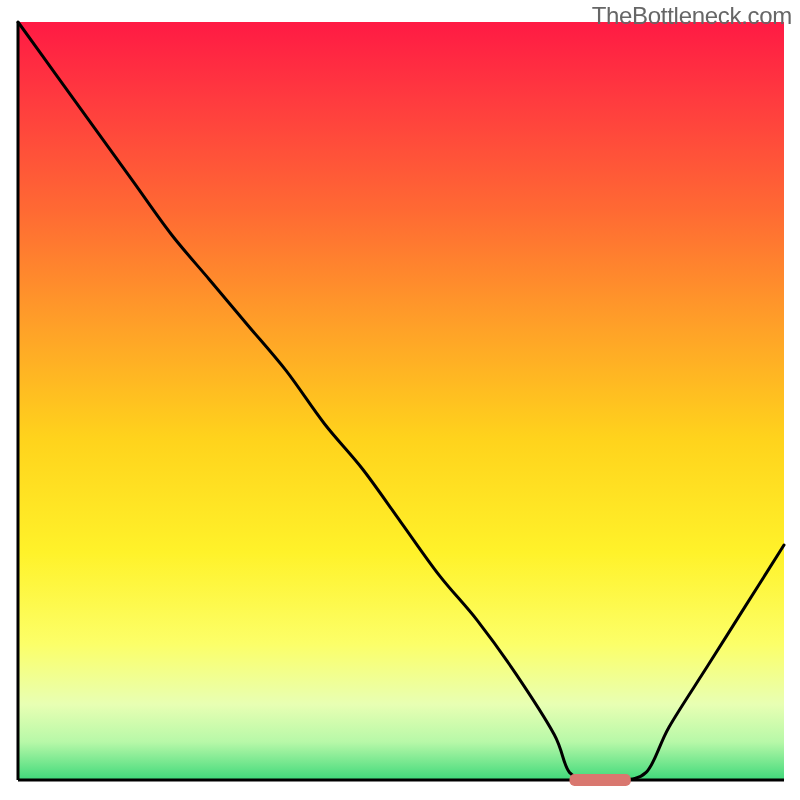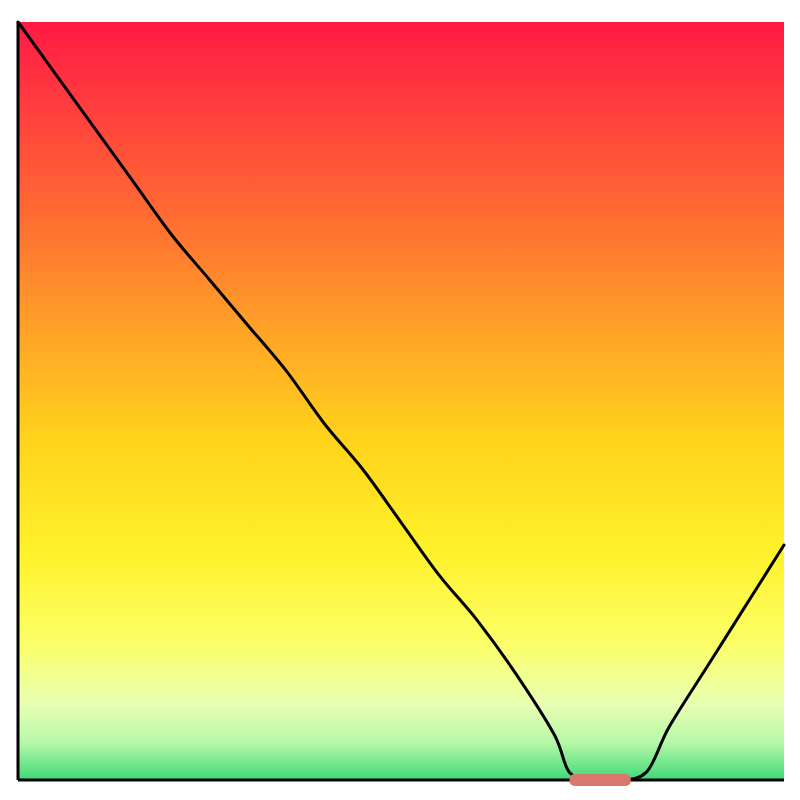--- a/index.html
+++ b/index.html
@@ -30,20 +30,21 @@
     position: absolute;
     top: 0;
     left: 0;
   }
 </style>
 </head>
 <body>
 
 <div class="chart-container">
 
+  <div class="watermark">TheBottleneck.com</div>
 
   <svg class="plot" width="800" height="800" viewBox="0 0 800 800">
     <defs>
       <linearGradient id="bgGrad" x1="0" y1="0" x2="0" y2="1">
           <stop offset="0.0%" stop-color="#ff1a44"></stop>
           <stop offset="10.0%" stop-color="#ff3a3f"></stop>
           <stop offset="25.0%" stop-color="#ff6a33"></stop>
           <stop offset="40.0%" stop-color="#ffa028"></stop>
           <stop offset="55.0%" stop-color="#ffd31c"></stop>
           <stop offset="70.0%" stop-color="#fff22a"></stop>

